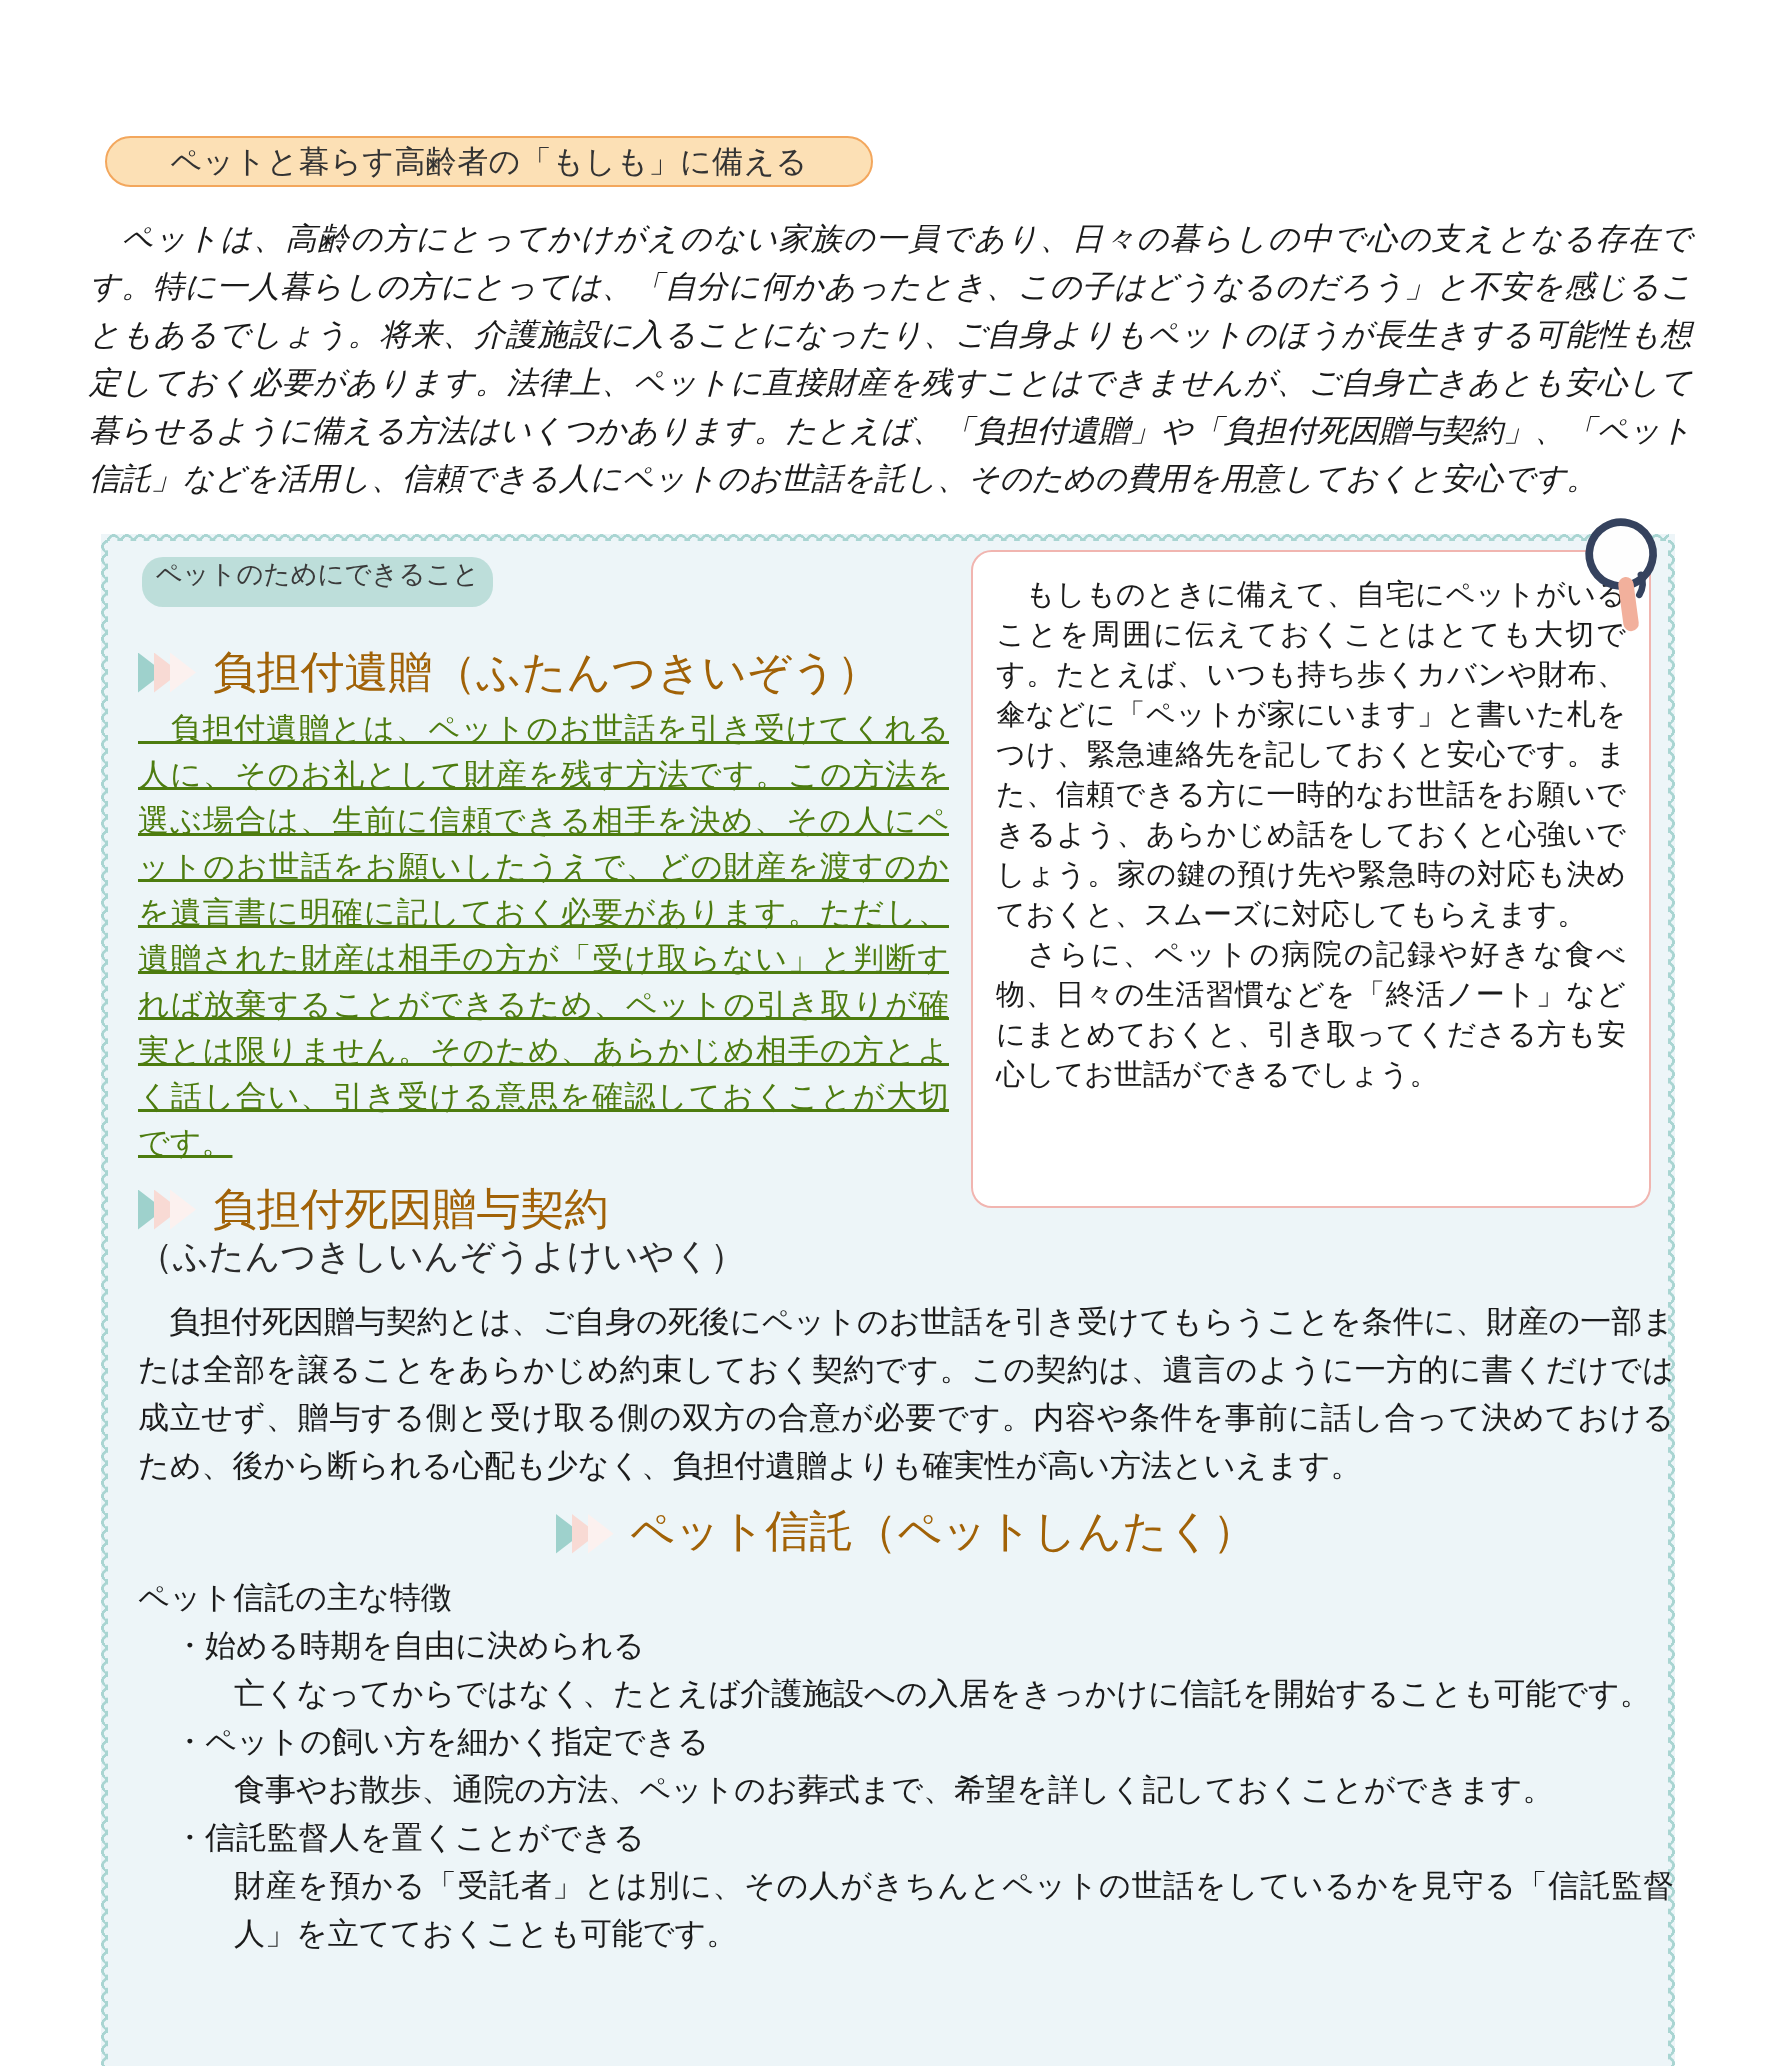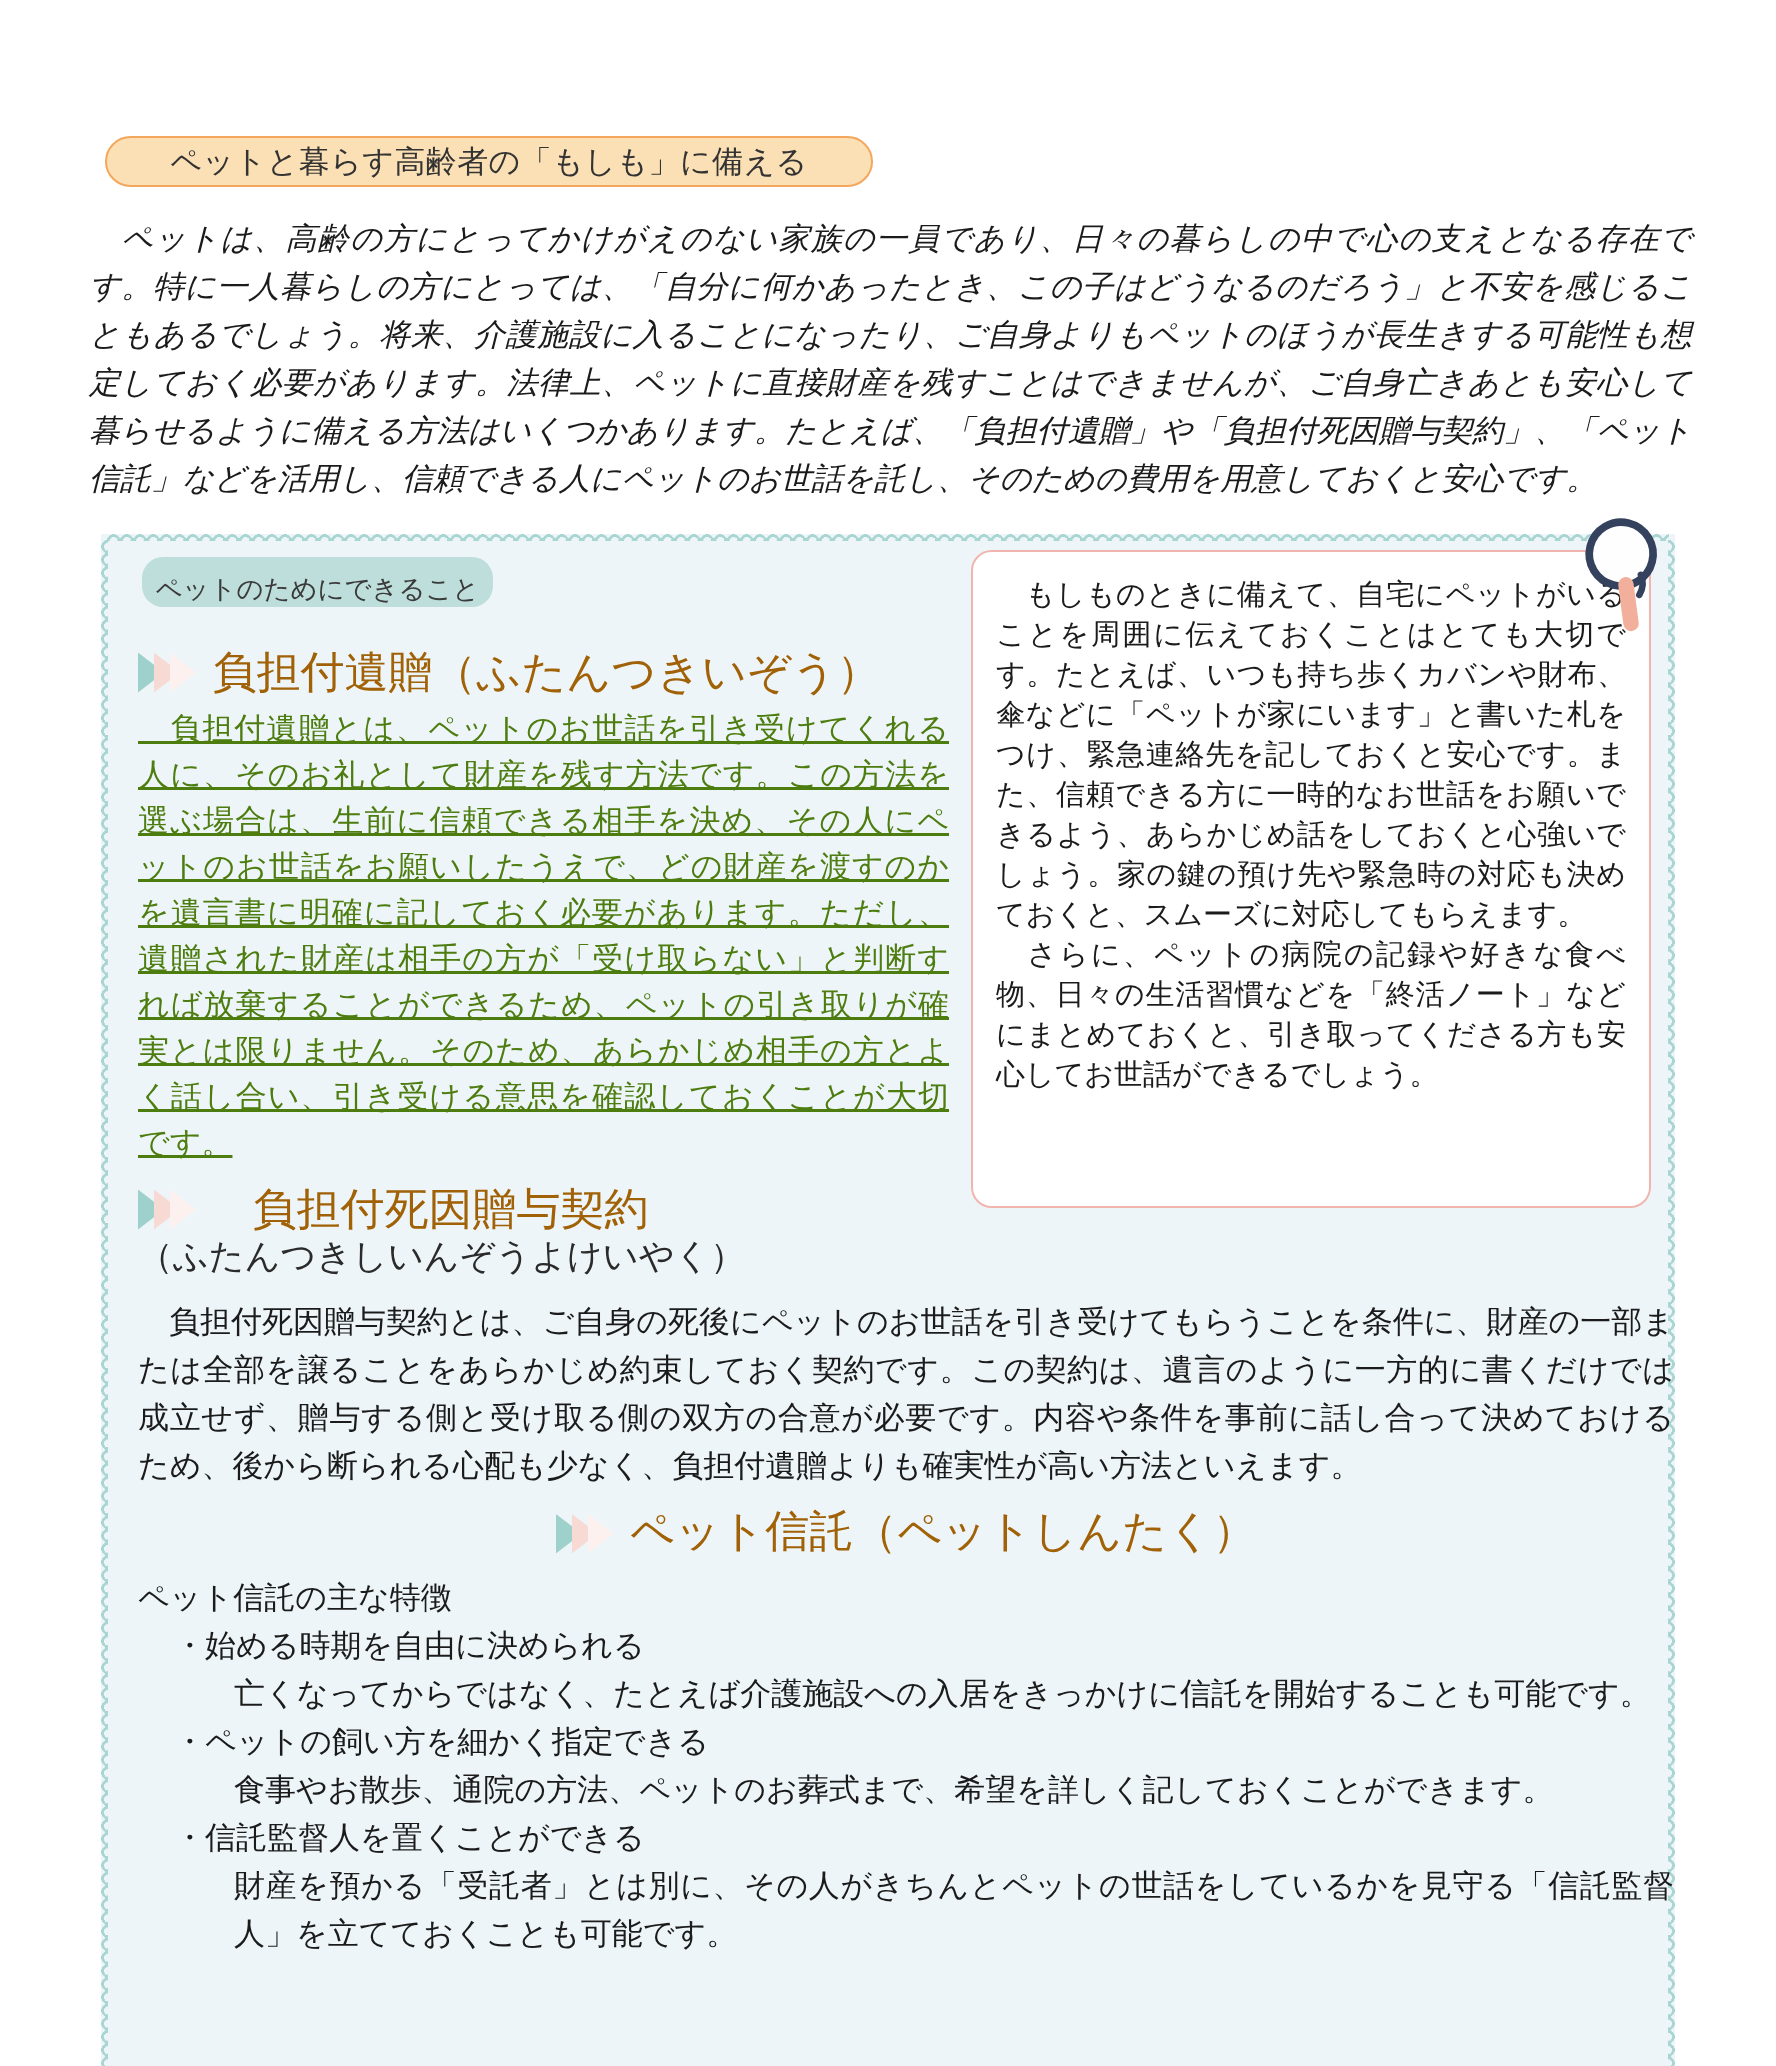--- a/index.html
+++ b/index.html
@@ -37,38 +37,38 @@
     background:radial-gradient(circle at 10.7px 6.6px, rgba(0,0,0,0) 0 4.1px, #A9D5D2 4.1px 6.6px, rgba(0,0,0,0) 6.6px);
     background-size:10.7px 13.2px; background-repeat:repeat-y; }
   .wave-right { top:5.8px; bottom:5.8px; right:-4.1px; width:10.7px;
     background:radial-gradient(circle at 0px 6.6px, rgba(0,0,0,0) 0 4.1px, #A9D5D2 4.1px 6.6px, rgba(0,0,0,0) 6.6px);
     background-size:10.7px 13.2px; background-repeat:repeat-y; }
 
   
   #section-header {
     left:142px; top:557px; width:351px; height:50px;
     background:#BDDEDA; color:#3a3a3a;
-    display:flex; align-items:flex-end; justify-content:center;
+    display:flex; align-items:flex-start; justify-content:center;
     font-size:26.4px;
     border-radius:21px;
   }
 
   
   .heading-row { display:flex; align-items:center; }
   .chevrons { display:flex; align-items:center; margin-right:16.5px; }
   .chev { width:26px; height:40px; clip-path:polygon(0 0, 100% 50%, 0 100%); }
   .chev-1 { background:#9ED1CC; }
   .chev-2 { background:#F8DAD4; margin-left:-10px; }
   .chev-3 { background:#FCF1EF; margin-left:-10px; }
   .heading-text { font-size:44px; color:#a16207;font-family:Liberation Mono, monospace; }
 
   #h1-row  { left:138px; top:643px; }
   #h1-body { left:138px; top:705px; width:811px;
              font-size:31px; line-height:46px; text-align:justify; color:#4d7c0f;text-decoration:underline; }
-  #h2-row  { left:138px; top:1180px;gap:40px; }
+  #h2-row  { left:138px; top:1180px; }
   #h2-furi { left:138px; top:1233px; font-size:35px; color:#2b2b2b; }
 
   
   #aside {
     left:971px; top:550px; width:680px; height:658px; box-sizing:border-box;
     background:#ffffff; border:2.9px solid #F1B5B0; border-radius:20.7px;
   }
   #aside-title {
     margin:33px auto 0; width:max-content; max-width:587px; box-sizing:border-box;
     padding:9px 19px; background:#FDF0ED; border:3.7px dotted #F5A33D;

